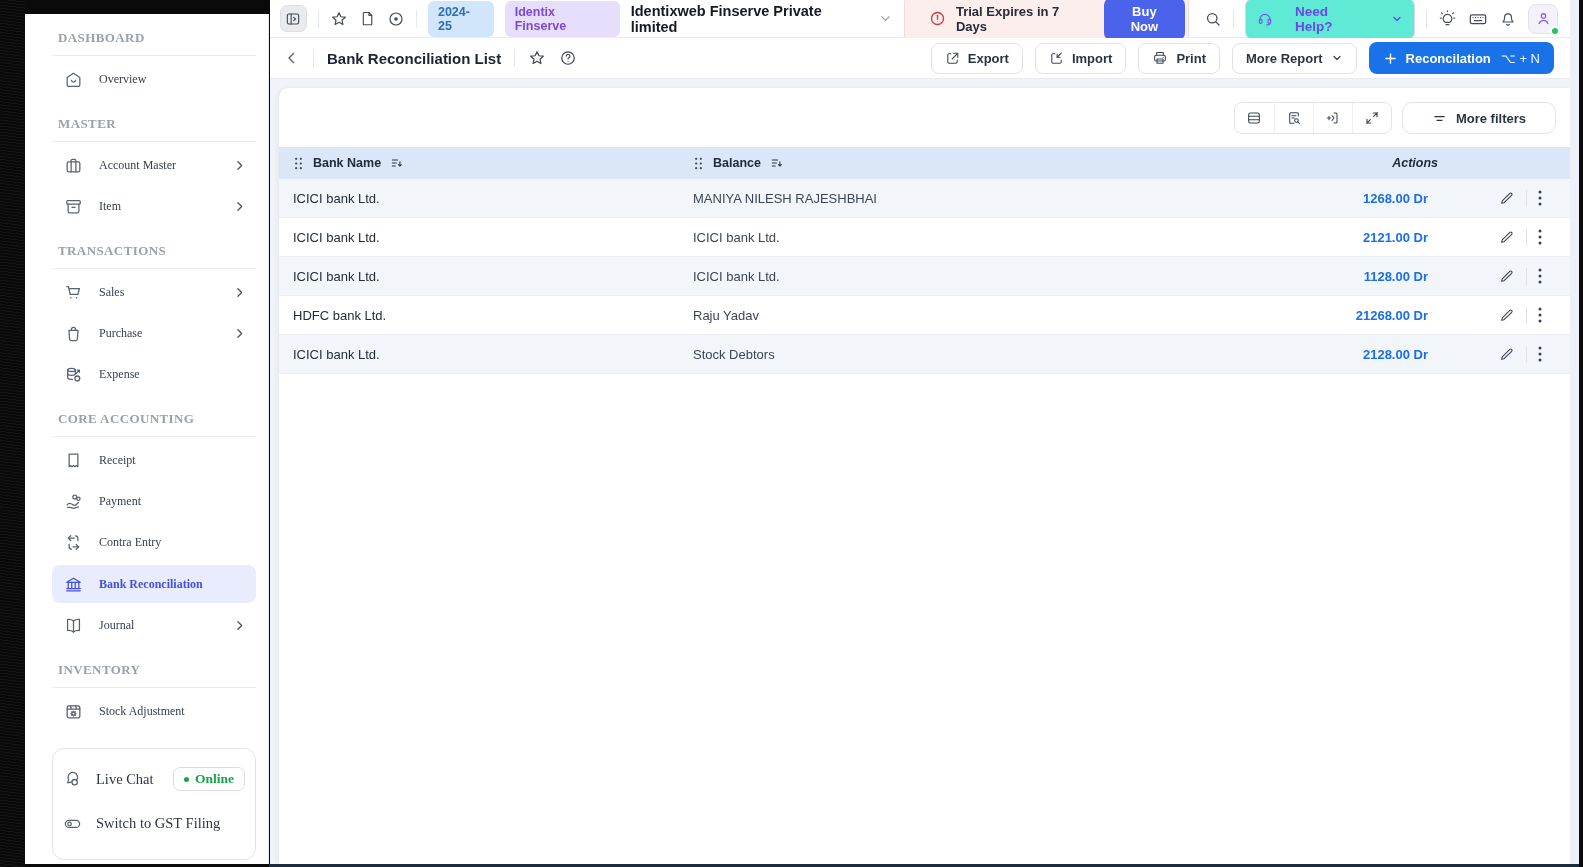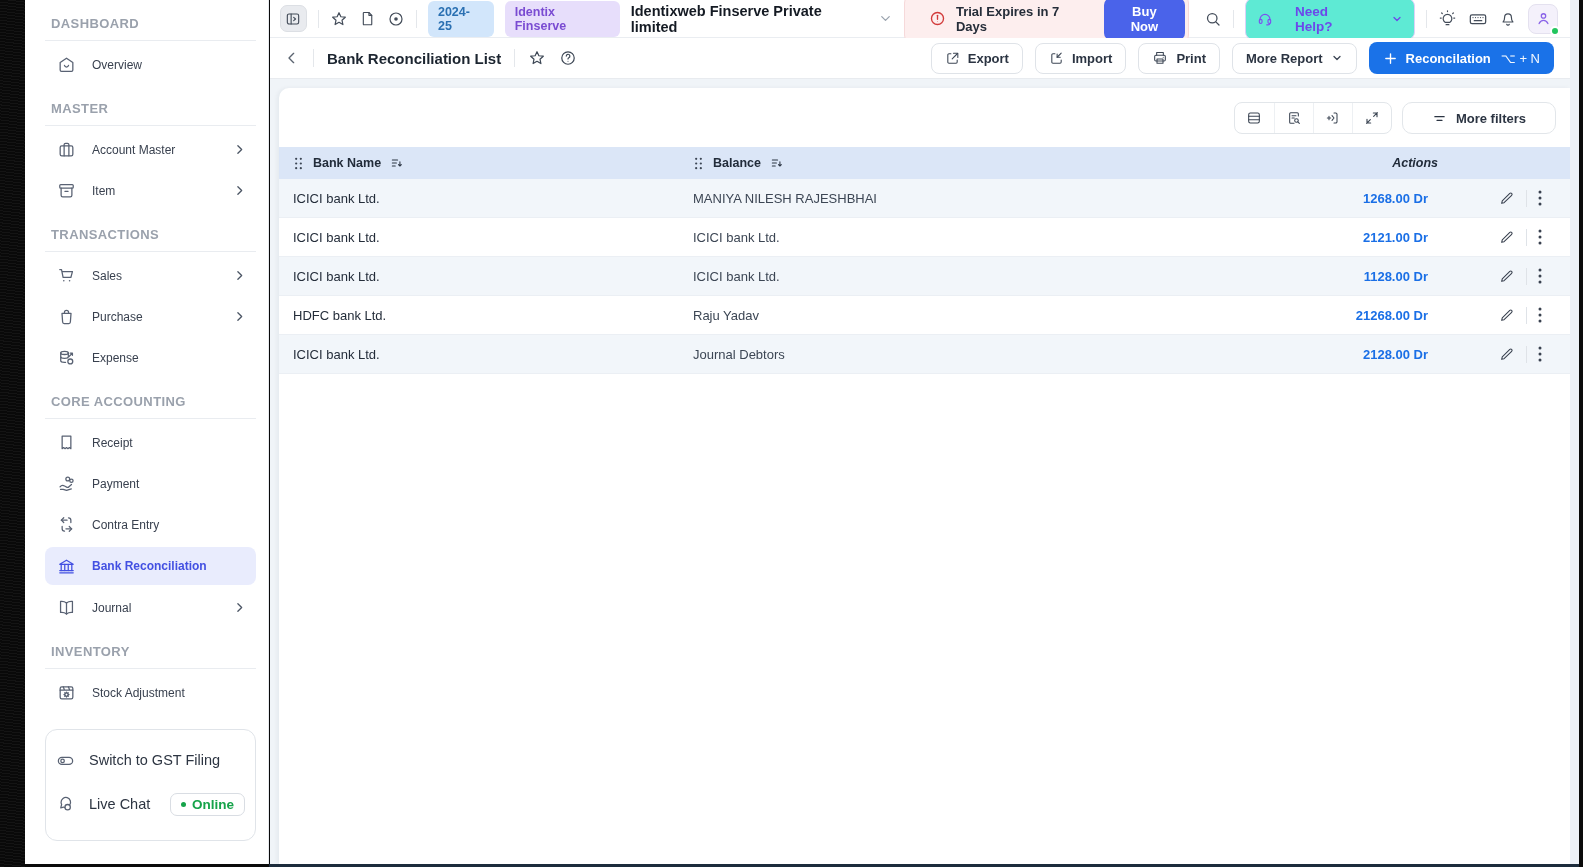--- a/index.html
+++ b/index.html
@@ -14,22 +14,22 @@
   svg { display:block; flex:none; }
 
   
   .left-edge { position:absolute; left:0; top:0; bottom:0; width:25px; background:#090909;
     background-image: repeating-linear-gradient(7deg, rgba(70,70,70,.18) 0 1px, transparent 1px 3px); }
   .right-rail { position:absolute; right:4px; top:0; bottom:3px; width:9px; background:#edf1f7; }
   .right-edge { position:absolute; right:0; top:0; bottom:0; width:4px; background:#0a0a0a; }
   .bottom-edge { position:absolute; left:269px; right:4px; bottom:0; height:3px; background:#1d2c3c; }
 
   
-  .sidebar { position:absolute; left:25px; top:0; bottom:3px; width:244px; background:#fff;
-    border-right:1px solid #e7eaee; padding:0 12px 0 20px; overflow:hidden; }
+  .sidebar { position:absolute; left:25px; top:14px; bottom:3px; width:244px; background:#fff;
+    border-right:1px solid #e7eaee; padding:0 12px 0 27px; overflow:hidden;font-family:Liberation Serif, serif; }
   .sec-header { margin:16px 0 0 6px; font-size:13px; font-weight:700; letter-spacing:.4px; color:#9aa1ac; }
   .sec-rule { border:none; border-top:1px solid #e9ecf0; margin:9px 0 3px; }
   .side-item { display:flex; align-items:center; gap:16px; height:41px; padding:0 10px 0 12px;
     border-radius:8px; color:#39414f; font-size:12px; cursor:pointer; }
   .side-item .ic { color:#596273; }
   .side-item .chev { margin-left:auto; color:#4b5564; }
   .side-item.active { background:#e9ecfd; color:#4350e2; font-weight:600; height:38px; margin:2px 0; }
   .side-item.active .ic { color:#4350e2; }
   .chat-card { margin-top:16px; border:1px solid #e0e4e9; border-radius:12px; padding:8px 10px 14px; }
   .chat-row { display:flex; align-items:center; gap:14px; height:44px; font-size:14.5px; color:#2d3542; }
@@ -227,35 +227,35 @@
         <path d="M4 9h16M8 5l1.5 4M14.5 5 16 9"></path>
         <circle cx="12" cy="14.6" r="2.2"></circle>
         <path d="M12 11.4v1M12 17.8v-1M15.2 14.6h-1M8.8 14.6h1M14.2 12.4l-.7.7M9.8 16.8l.7-.7M14.2 16.8l-.7-.7M9.8 12.4l.7.7"></path>
       </svg>
     <span>Stock Adjustment</span>
   </div>
 
   <div class="chat-card">
     <div class="chat-row">
       <svg class="ic" width="19" height="19" viewBox="0 0 24 24" fill="none" stroke="currentColor" stroke-width="1.6" stroke-linecap="round" stroke-linejoin="round">
-          <rect x="3" y="8" width="18" height="9" rx="4.5"></rect>
-          <circle cx="8.3" cy="12.5" r="2.2"></circle>
-        </svg>
-      <span>Switch to GST Filing</span>
-    </div>
-    <div class="chat-row">
-      <svg class="ic" width="19" height="19" viewBox="0 0 24 24" fill="none" stroke="currentColor" stroke-width="1.6" stroke-linecap="round" stroke-linejoin="round">
           <path d="M17.3 12.6a6 6 0 1 0-10.9-3.4c0 1 .2 1.9.7 2.7L6 16.2l3.6-1c.4.2.9.3 1.4.4"></path>
           <circle cx="14.7" cy="15.4" r="3.4"></circle>
         </svg>
       <span>Live Chat</span>
       <span class="online-pill">
           <span class="online-dot"></span>
           <span>Online</span>
         </span>
+    </div>
+    <div class="chat-row">
+      <svg class="ic" width="19" height="19" viewBox="0 0 24 24" fill="none" stroke="currentColor" stroke-width="1.6" stroke-linecap="round" stroke-linejoin="round">
+          <rect x="3" y="8" width="18" height="9" rx="4.5"></rect>
+          <circle cx="8.3" cy="12.5" r="2.2"></circle>
+        </svg>
+      <span>Switch to GST Filing</span>
     </div>
   </div>
 </div>
 
 <div class="main">
 
   <div class="topbar">
     <div class="icon-btn collapse-btn">
       <svg width="16" height="16" viewBox="0 0 24 24" fill="none" stroke="currentColor" stroke-width="1.7" stroke-linecap="round" stroke-linejoin="round">
           <rect x="3.5" y="4.5" width="17" height="15" rx="2.5"></rect>
@@ -565,21 +565,21 @@
                 <svg width="4" height="16" viewBox="0 0 4 16" fill="currentColor">
                   <circle cx="2" cy="2" r="1.5"></circle>
                   <circle cx="2" cy="8" r="1.5"></circle>
                   <circle cx="2" cy="14" r="1.5"></circle>
                 </svg>
               </span>
           </div>
         </div>
         <div class="tgrid trow">
           <div class="cell-bank">ICICI bank Ltd.</div>
-          <div class="cell-account">Journal Debtors</div>
+          <div class="cell-account">Stock Debtors</div>
           <div class="cell-balance">2128.00 Dr</div>
           <div class="cell-actions">
             <span class="act-btn">
                 <svg width="16" height="16" viewBox="0 0 24 24" fill="none" stroke="currentColor" stroke-width="1.6" stroke-linecap="round" stroke-linejoin="round">
                   <path d="m4 20 .9-3.6L16.2 5.1a2 2 0 0 1 2.8 0v0a2 2 0 0 1 0 2.8L7.6 19.1 4 20z"></path>
                 </svg>
               </span>
             <span class="act-div"></span>
             <span class="act-btn">
                 <svg width="4" height="16" viewBox="0 0 4 16" fill="currentColor">

